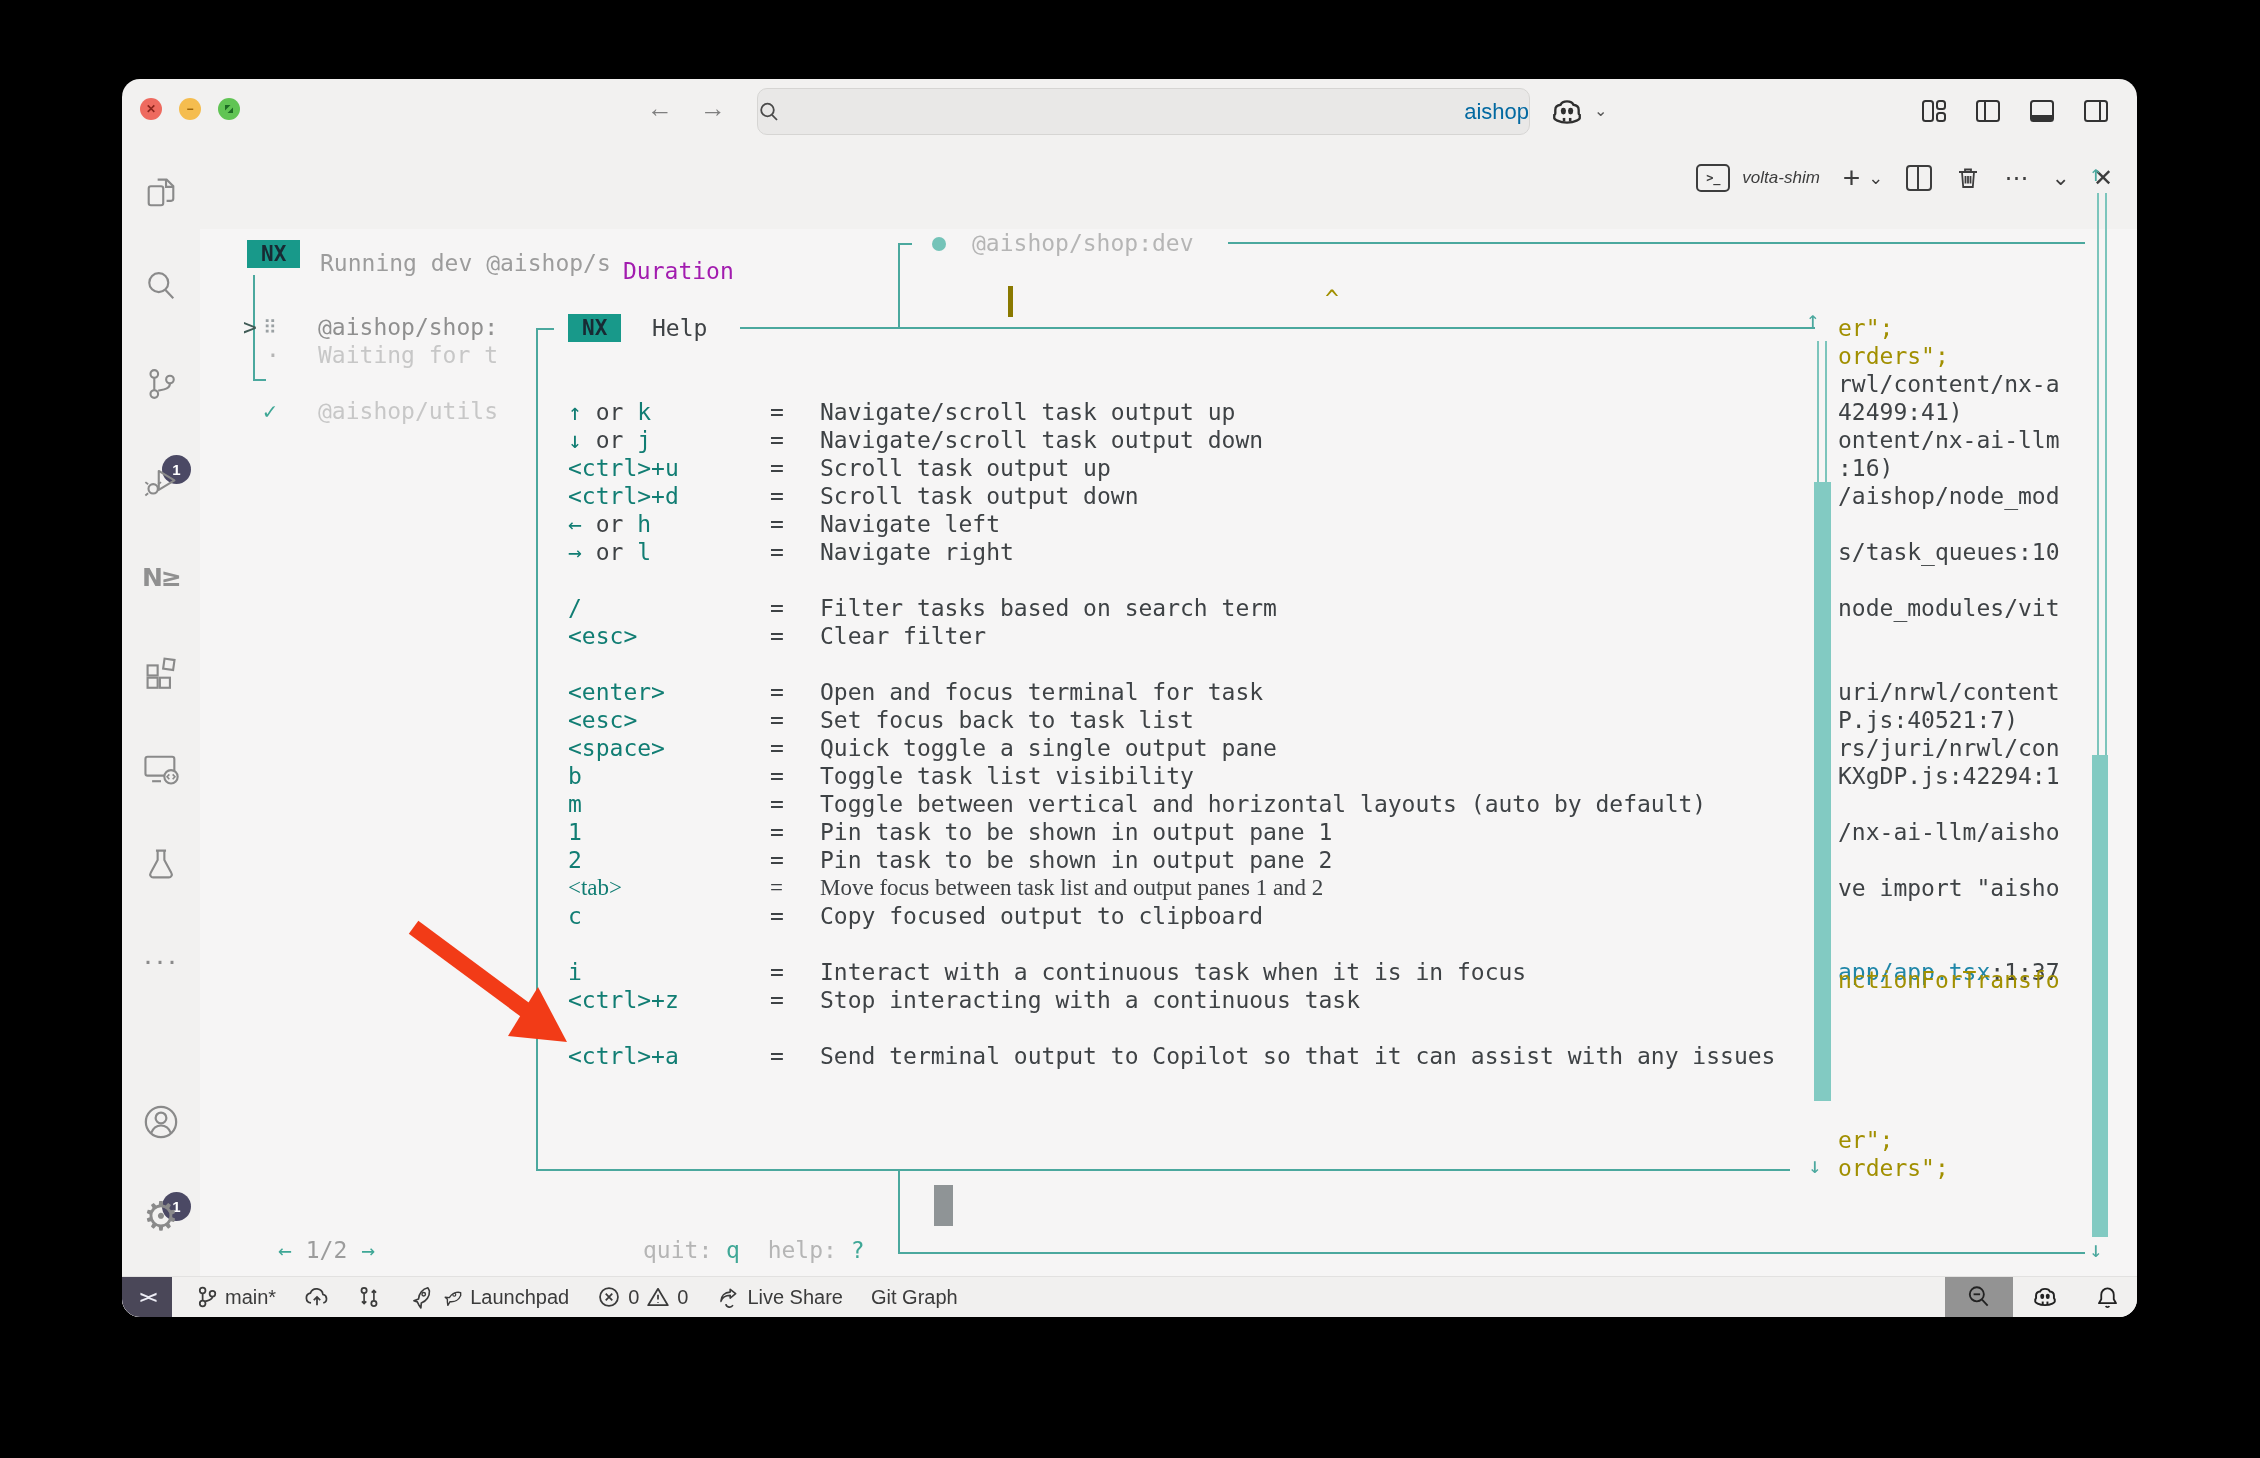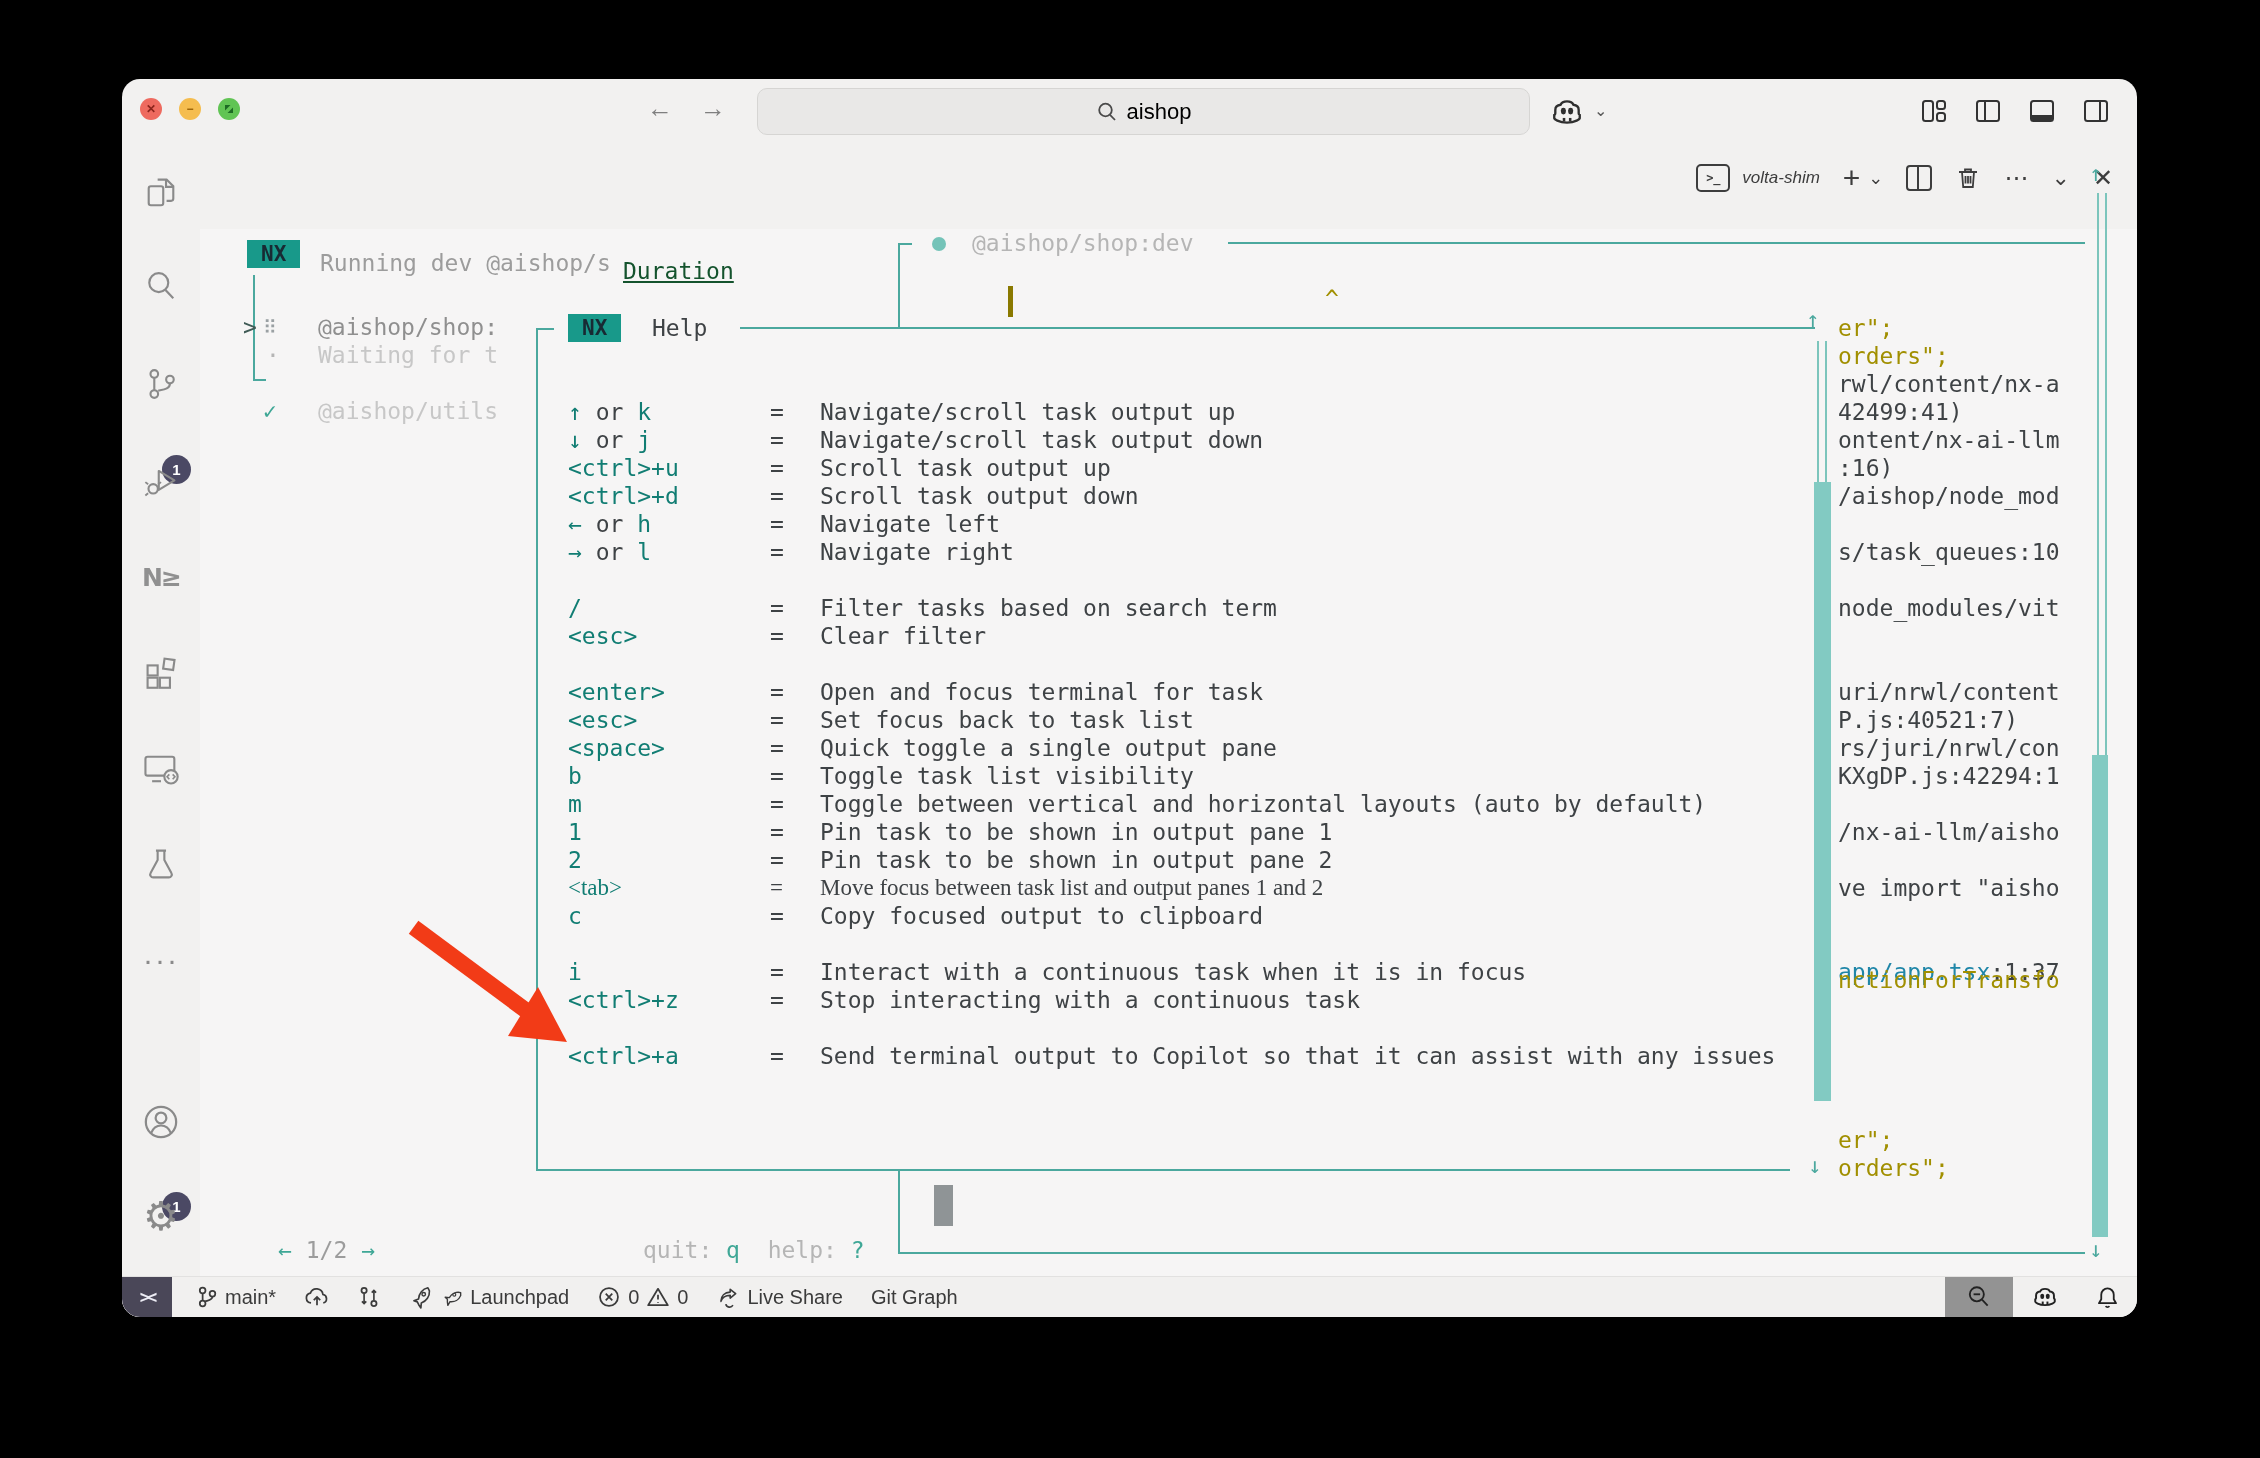--- a/index.html
+++ b/index.html
@@ -12,21 +12,21 @@
   
   .titlebar{position:absolute;left:0;top:0;width:100%;height:67px;}
   .light{position:absolute;top:19px;width:22px;height:22px;border-radius:50%;
          display:flex;align-items:center;justify-content:center;font-size:12px;font-weight:700;}
   .l-red{left:18px;background:#ee6a5f;color:#8c241c;}
   .l-yel{left:57px;background:#f5bd4f;color:#985f00;}
   .l-grn{left:96px;background:#61c454;color:#1d6b24;}
   .navarrow{position:absolute;top:14px;font-size:26px;color:#7f7f7f;}
   .searchbox{position:absolute;left:635px;top:9px;width:771px;height:45px;background:#e9e8e7;
              border:1px solid #d6d5d3;border-radius:10px;display:flex;align-items:center;
-             justify-content:center;gap:9px;color:#000000;font-size:22px;}
+             justify-content:space-between;gap:9px;color:#0369a1;font-size:22px;}
   .tb-ico{position:absolute;top:16px;}
   .chev{color:#5a5a5a;font-size:16px;}
   .layout-icons{position:absolute;right:26px;top:17px;display:flex;gap:24px;}
 
   
   .tabs{position:absolute;top:84px;left:126px;display:flex;gap:48px;}
   .tab{font-size:19px;color:#5c5c5c;letter-spacing:.3px;padding-bottom:13px;
        border-bottom:3px solid transparent;cursor:default;}
   .tab.active{color:#333;border-bottom-color:#3b3b3b;}
   .panel-actions{position:absolute;top:84px;right:24px;display:flex;gap:23px;align-items:center;color:#3d3d3d;}
@@ -44,21 +44,21 @@
   .badge{position:absolute;width:29px;height:29px;border-radius:50%;background:#4b4964;color:#fff;
          font-size:15px;font-weight:700;display:flex;align-items:center;justify-content:center;}
   .nx-logo{font-size:25px;font-weight:700;color:#909090;letter-spacing:-2px;font-family:"DejaVu Sans",sans-serif;}
   .gear-glyph{font-size:40px;}
   .more-glyph{font-size:30px;letter-spacing:2px;color:#8a8a8a;}
 
   
   .t{position:absolute;font-family:"DejaVu Sans Mono",monospace;font-size:23px;line-height:28px;
      white-space:pre;color:#3e4245;}
   .gy{color:#9c9c9c;} .gylt{color:#c7c7c7;} .gymd{color:#8f8f8f;} .gyttl{color:#b5b5b5;}
-  .tl{color:#3fa796;} .tllt{color:#14532d;text-decoration:underline;} .yl{color:#a18f00;} .cy{color:#1f86a8;} .dk{color:#3e4245;}
+  .tl{color:#3fa796;} .tllt{color:#a21caf;} .yl{color:#a18f00;} .cy{color:#1f86a8;} .dk{color:#3e4245;}
   .nxbadge{position:absolute;background:#18998a;color:#182a33;font-family:"DejaVu Sans Mono",monospace;
            font-size:21px;font-weight:700;padding:1px 14px;line-height:26px;}
   .bd{position:absolute;background:#4ba89e;}
   .thumb{position:absolute;background:#82cac2;}
   .track{position:absolute;border-left:2px solid #7cc5bc;border-right:2px solid #7cc5bc;}
   .sb-arrow{position:absolute;font-family:"DejaVu Sans Mono",monospace;font-size:22px;color:#4ba89e;}
 
   .help-row{position:absolute;left:0;height:28px;}
   .hk{display:inline-block;width:202px;color:#117d73;}
   .hk .or{color:#3e4245;}

